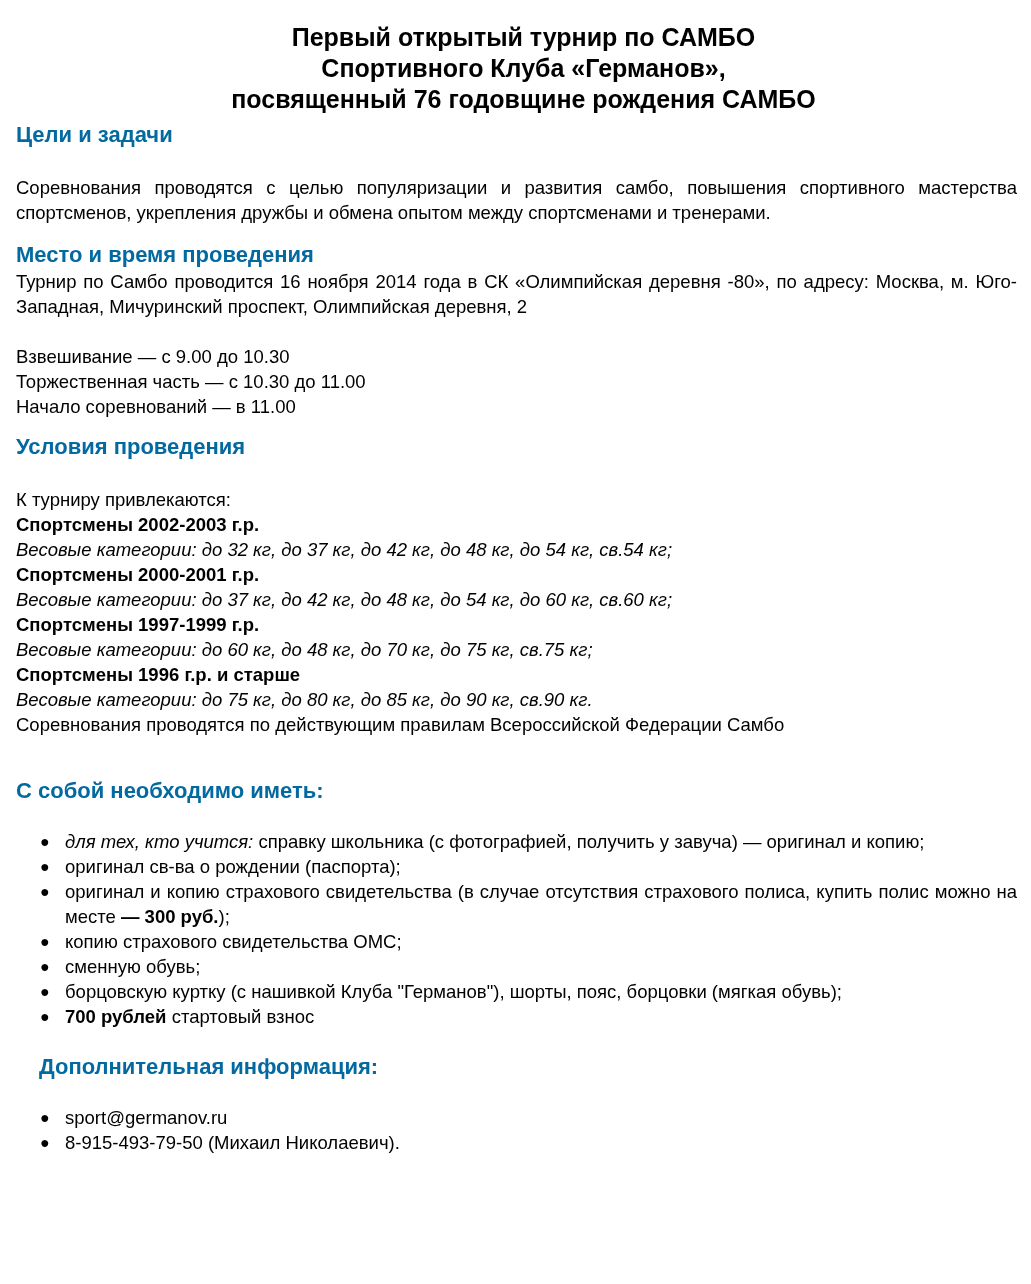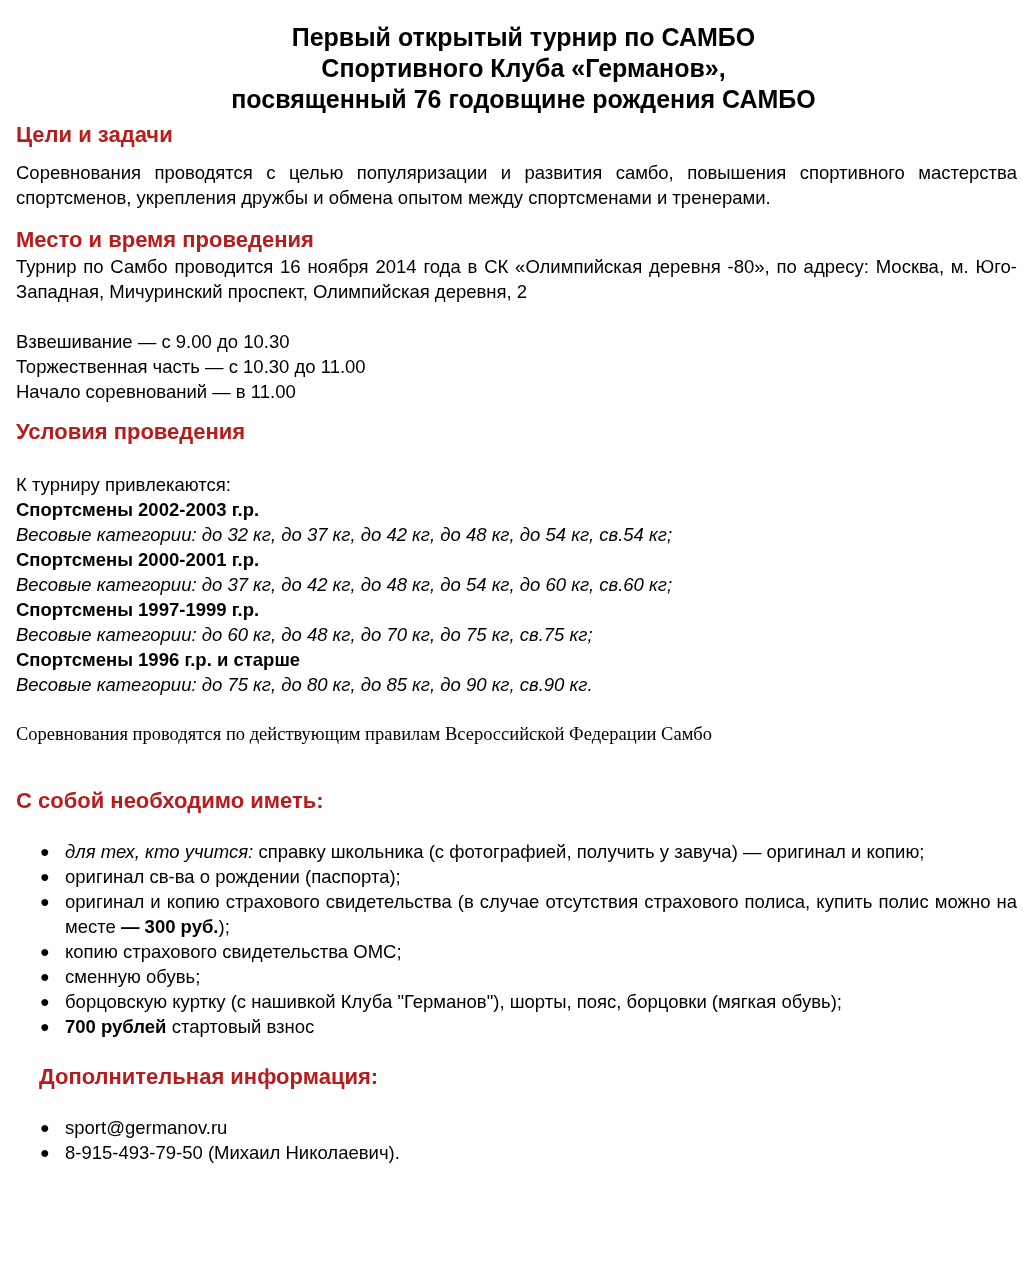--- a/index.html
+++ b/index.html
@@ -24,21 +24,21 @@
     .title {
       text-align: center;
       font-weight: bold;
       font-size: 25px;
       line-height: 31px;
       margin: 0 0 0 0;
       padding-left: 14px;
     }
     .title div { white-space: nowrap; }
     .h2 {
-      color: #b91c1c;
+      color: #0369a1;
       font-weight: bold;
       font-size: 22px;
       line-height: 28px;
       margin: 0;
     }
     .p {
       font-size: 18.5px;
       line-height: 25px;
       margin: 0;
     }
@@ -73,21 +73,21 @@
 
 <div class="page">
 
   <div class="title">
     <div>Первый открытый турнир по САМБО</div>
     <div>Спортивного Клуба «Германов»,</div>
     <div>посвященный 76 годовщине рождения САМБО</div>
   </div>
 
   <div class="h2" style="margin-top:6px;">Цели и задачи</div>
-  <div class="p justify" style="margin-top:11px;">Соревнования проводятся с целью популяризации и развития самбо, повышения спортивного мастерства спортсменов, укрепления дружбы и обмена опытом между спортсменами и тренерами.</div>
+  <div class="p justify" style="margin-top:26px;">Соревнования проводятся с целью популяризации и развития самбо, повышения спортивного мастерства спортсменов, укрепления дружбы и обмена опытом между спортсменами и тренерами.</div>
 
   <div class="h2" style="margin-top:16px;">Место и время проведения</div>
   <div class="p justify" style="">Турнир по Самбо проводится 16 ноября 2014 года в СК «Олимпийская деревня -80», по адресу: Москва, м. Юго-Западная, Мичуринский проспект, Олимпийская деревня, 2</div>
   <div style="margin-top:25px;">
     <div class="p">Взвешивание — с 9.00 до 10.30</div>
     <div class="p">Торжественная часть — с 10.30 до 11.00</div>
     <div class="p">Начало соревнований — в 11.00</div>
   </div>
 
   <div class="h2" style="margin-top:14px;">Условия проведения</div>
@@ -95,21 +95,21 @@
   <div>
     <div class="p bi">Спортсмены 2002-2003 г.р.</div>
     <div class="p i">Весовые категории: до 32 кг, до 37 кг, до 42 кг, до 48 кг, до 54 кг, св.54 кг;</div>
     <div class="p bi">Спортсмены 2000-2001 г.р.</div>
     <div class="p i">Весовые категории: до 37 кг, до 42 кг, до 48 кг, до 54 кг, до 60 кг, св.60 кг;</div>
     <div class="p bi">Спортсмены 1997-1999 г.р.</div>
     <div class="p i">Весовые категории: до 60 кг, до 48 кг, до 70 кг, до 75 кг, св.75 кг;</div>
     <div class="p bi">Спортсмены 1996 г.р. и старше</div>
     <div class="p i">Весовые категории: до 75 кг, до 80 кг, до 85 кг, до 90 кг, св.90 кг.</div>
   </div>
-  <div class="p" style="margin-top:25px;font-family:Liberation Serif, serif;">Соревнования проводятся по действующим правилам Всероссийской Федерации Самбо</div>
+  <div class="p" style="">Соревнования проводятся по действующим правилам Всероссийской Федерации Самбо</div>
 
   <div class="h2" style="margin-top:40px;">С собой необходимо иметь:</div>
   <ul class="list" style="margin-top:24px; padding-left:49px; margin-right:0;">
     <li>
       <span class="bullet">●</span>
       <span class="i">для тех, кто учится:</span><span> справку школьника (с фотографией, получить у завуча) — оригинал и копию;</span>
     </li>
     <li>
       <span class="bullet">●</span>
       <span>оригинал св-ва о рождении (паспорта);</span>

